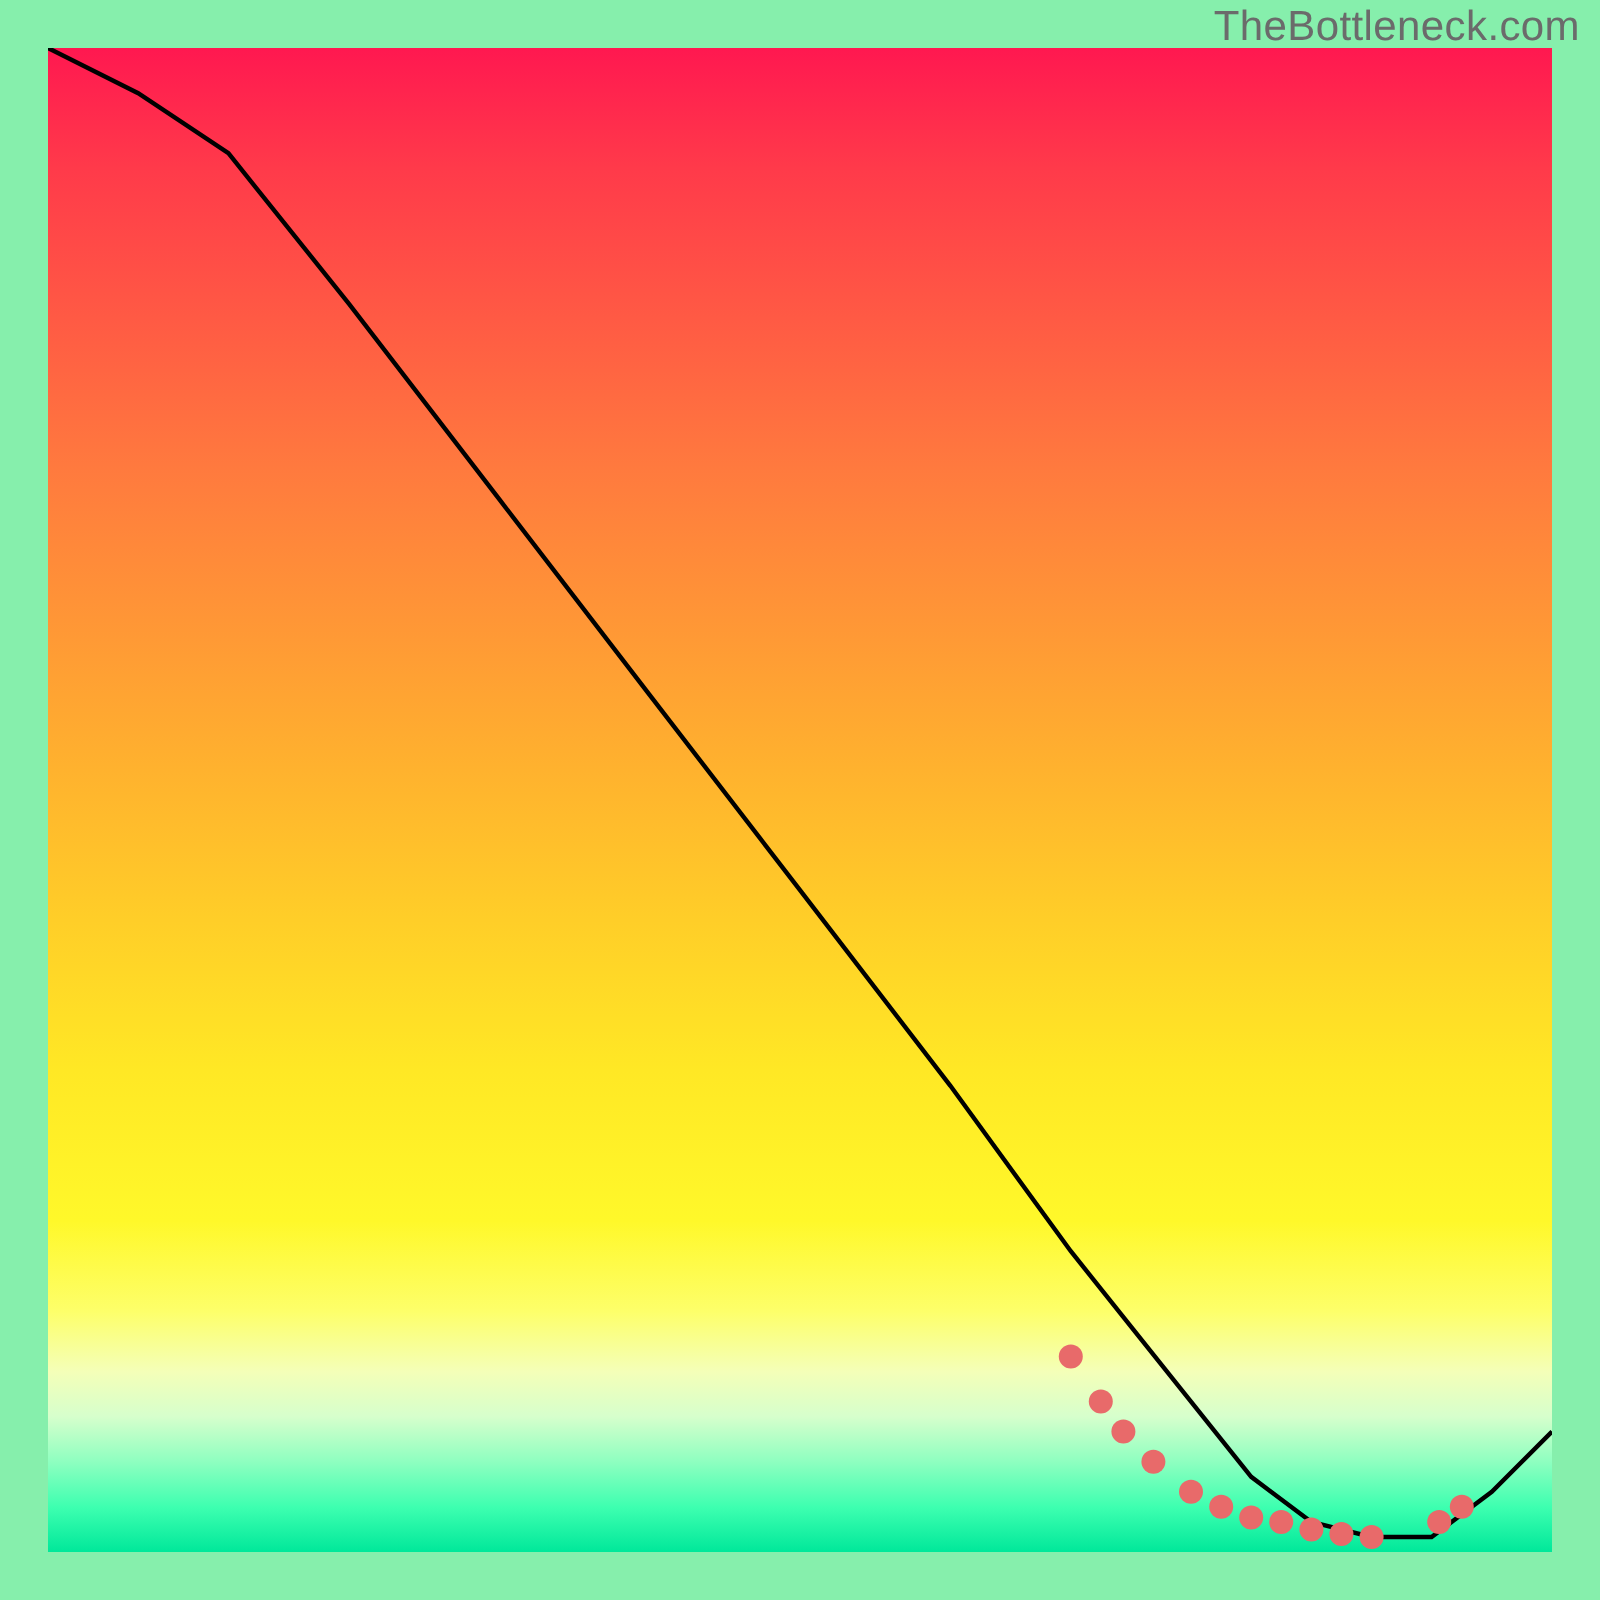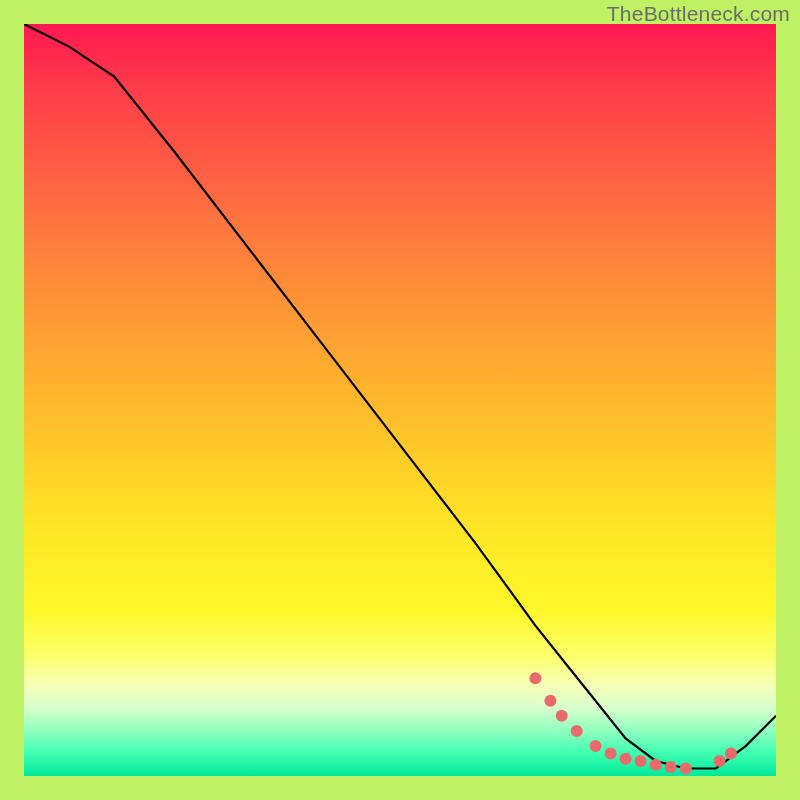--- a/index.html
+++ b/index.html
@@ -9,21 +9,21 @@
     width: 800px;
     height: 800px;
     overflow: hidden;
     position: relative;
     font-family: Arial, sans-serif;
   }
   .frame {
     position: absolute;
     top: 0; left: 0;
     width: 800px; height: 800px;
-    background: #bef264;
+    background: #86efac;
   }
   .plot {
     position: absolute;
     top: 24px;
     left: 24px;
     width: 752px;
     height: 752px;
     background: linear-gradient(to bottom,
       #ff1850 0%,
       #ff3a4a 8%,

